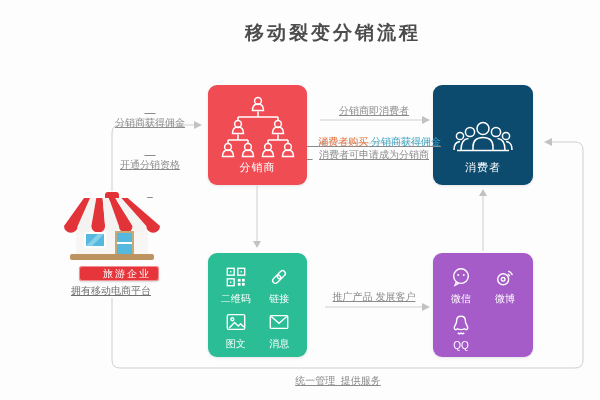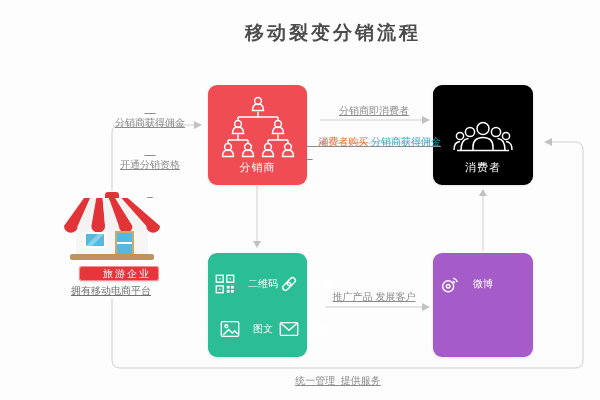--- a/index.html
+++ b/index.html
@@ -6,21 +6,21 @@
   #stage{position:relative;width:600px;height:400px;background:#fdfdfd;overflow:hidden;
          font-family:"Liberation Sans",sans-serif;}
   .title{position:absolute;top:20px;left:333px;transform:translateX(-50%);
          font-size:19px;font-weight:bold;color:#4c4c4c;letter-spacing:3px;white-space:pre;}
   .box{position:absolute;border-radius:9px;box-shadow:0 1px 3px rgba(0,0,0,.10);}
   .blabel{position:absolute;bottom:10px;left:0;right:0;text-align:center;
           color:#fff;font-size:11px;letter-spacing:1px;margin-top:41px;}
   .bicon{position:absolute;left:50%;transform:translateX(-50%);}
   .grid{position:absolute;left:6px;right:6px;top:8px;bottom:6px;display:grid;
         grid-template-columns:1fr 1fr;grid-template-rows:1fr 1fr;}
-  .cell{display:flex;flex-direction:row;align-items:center;justify-content:center;gap:12px;color:#fff;}
+  .cell{display:flex;flex-direction:column;align-items:center;justify-content:flex-end;gap:4px;color:#fff;}
   .cell svg{width:22px;height:22px;display:block;}
   .cell .cl{font-size:10px;white-space:nowrap;}
   .clabel{position:absolute;transform:translateX(-50%);white-space:pre;
           font-size:10px;color:#8b8b8b;text-decoration:underline;}
   .clabel2{line-height:14px;text-align:center;}
   .pill{position:absolute;border-radius:3px;color:#fff;font-size:10px;letter-spacing:2px;
         display:flex;align-items:center;justify-content:center;
         box-shadow:inset 0 0 0 1px rgba(255,255,255,.45), 0 1px 2px rgba(0,0,0,.15);padding-left:16px;}
   .wires{position:absolute;left:0;top:0;}
   .wires path{fill:none;stroke:#cfcfcf;stroke-width:1;}
@@ -132,21 +132,21 @@
           </g>
         <g>
             <circle cx="67" cy="51" r="3.4"></circle>
             <path d="M61.5,60.5 Q61.5,54 67,54 Q72.5,54 72.5,60.5 Z"></path>
           </g>
       </svg>
     </div>
     <div class="blabel">分销商</div>
   </div>
 
-  <div class="box" style="left: 433px; top: 85px; width: 100px; height: 100px; background: #000000;">
+  <div class="box" style="left: 433px; top: 85px; width: 100px; height: 100px; background: #0c4a6e;">
     <div class="bicon" style="top:34px;">
       <svg width="60" height="34" viewBox="0 0 60 34" fill="none" stroke="#fff" stroke-width="1.5">
         <circle cx="7" cy="17" r="3.6"></circle>
           <path d="M1,31 Q1,23 7,22.5"></path>
         <circle cx="53" cy="17" r="3.6"></circle>
           <path d="M59,31 Q59,23 53,22.5"></path>
         <circle cx="17" cy="13" r="4.6"></circle>
           <path d="M8,31 Q8,20 15.5,19.5"></path>
         <circle cx="43" cy="13" r="4.6"></circle>
           <path d="M52,31 Q52,20 44.5,19.5"></path>
@@ -208,40 +208,61 @@
         <span class="cl">消息</span>
       </div>
     </div>
   </div>
 
   <div class="box" style="left: 433px; top: 253px; width: 100px; height: 104px; background: rgb(165, 91, 200);">
     <div class="grid">
       <div class="cell">
         <span>
           <svg viewBox="0 0 24 24" fill="none" stroke="#fff" stroke-width="1.5">
+            <circle cx="12" cy="11" r="8"></circle>
+            <path d="M7,17.5 L5.5,21 L9.5,19"></path>
+            <circle cx="9" cy="9.8" r="1.1" fill="#fff" stroke="none"></circle>
+            <circle cx="15" cy="9.8" r="1.1" fill="#fff" stroke="none"></circle>
+          </svg>
+        </span>
+        <span class="cl">微信</span>
+      </div>
+      <div class="cell">
+        <span>
+          <svg viewBox="0 0 24 24" fill="none" stroke="#fff" stroke-width="1.5">
             <circle cx="10" cy="14.5" r="6"></circle>
             <circle cx="10" cy="14.5" r="2"></circle>
             <path d="M15.5,5.5 a6.5,6.5 0 0 1 4.5,4.5"></path>
             <path d="M15,9 a3,3 0 0 1 2.2,2.2"></path>
           </svg>
         </span>
         <span class="cl">微博</span>
       </div>
+      <div class="cell">
+        <span>
+          <svg viewBox="0 0 24 24" fill="none" stroke="#fff" stroke-width="1.5">
+            <path d="M12,2.5 c2.9,0 4.8,2.2 4.8,5 c0,1.5 .4,2.6 1.2,4 c1.2,2 1.8,4.2 .6,5.2 c-.8,.7 -2,.2 -2.8,-.6 c-1.1,.6 -2.4,.9 -3.8,.9 c-1.4,0 -2.7,-.3 -3.8,-.9 c-.8,.8 -2,1.3 -2.8,.6 c-1.2,-1 -.6,-3.2 .6,-5.2 c.8,-1.4 1.2,-2.5 1.2,-4 c0,-2.8 1.9,-5 4.8,-5 Z"></path>
+            <path d="M8.5,20.5 c1,1.2 2.3,1.2 3.5,.4 c1.2,.8 2.5,.8 3.5,-.4"></path>
+          </svg>
+        </span>
+        <span class="cl">QQ</span>
+      </div>
     </div>
   </div>
 
   <div class="clabel clabel2" style="left:150px;top:88px;">
     <div>分销商获得佣金</div>
     <div>开通分销资格</div>
   </div>
 
   <div class="clabel" style="left:374px;top:104px;">分销商即消费者</div>
 
   <div class="clabel" style="left:374px;top:124px;">
     <span style="color: rgb(228, 113, 60); margin-top: 39px;">消费者购买</span><span> </span><span style="color: rgb(58, 164, 194);">分销商获得佣金</span>
   </div>
 
+  <div class="clabel" style="left:374px;top:148px;">消费者可申请成为分销商</div>
 
   <div class="clabel" style="left:374px;top:290px;">推广产品 发展客户</div>
 
   <div class="clabel" style="left:338px;top:374px;">统一管理  提供服务</div>
 
 </div>
 
 </body></html>

